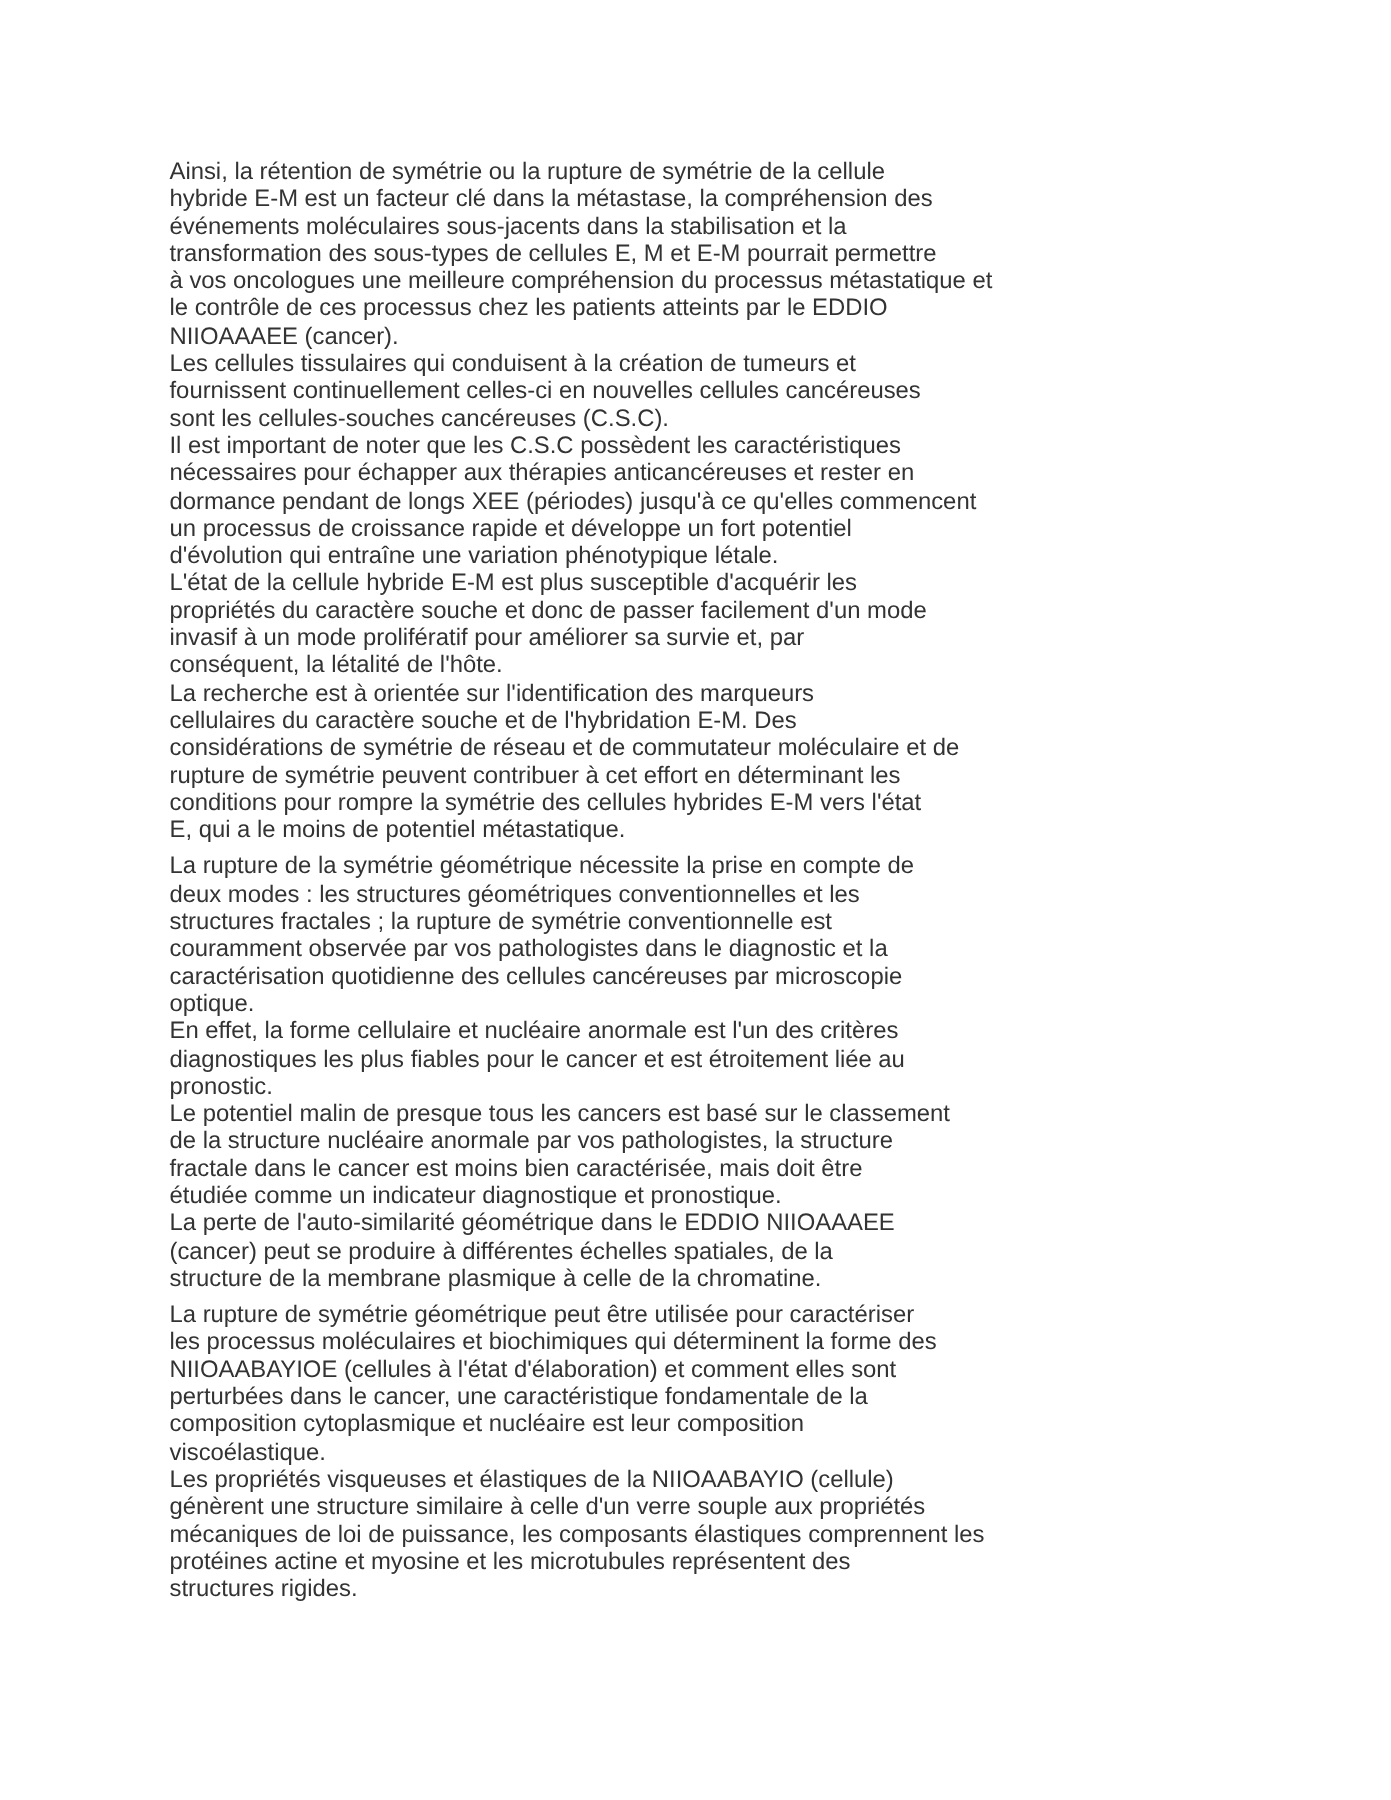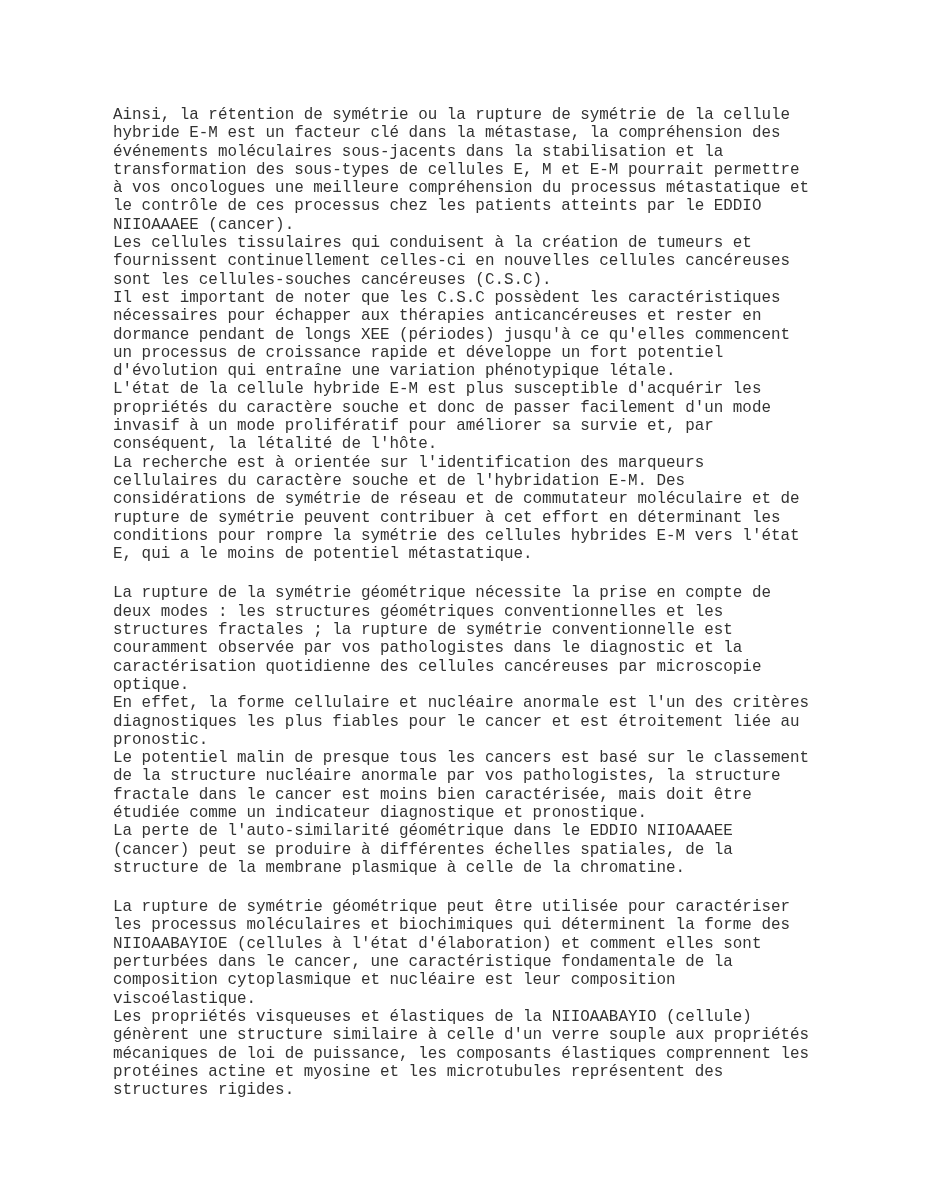--- a/index.html
+++ b/index.html
@@ -11,29 +11,29 @@
     position: relative;
     width: 927px;
     height: 1200px;
     background: #ffffff;
     overflow: hidden;
   }
   .textblock {
     position: absolute;
     left: 113px;
     top: 106px;
-    font-family: Liberation Mono, monospace;
+    font-family: Liberation Sans, sans-serif;
     font-size: 15.9px;
     line-height: 18.3px;
     color: #333333;
     white-space: pre;
     font-weight: 400;
   }
   .section { display: block; }
-  .section + .section { margin-top: 21px; }
+  .section + .section { margin-top: 6px; }
   .line {
     display: block;
     height: 18.3px;
   }
 </style>
 </head>
 <body>
 
 <div class="page" style="background: rgb(255, 255, 255);">
   <div class="textblock" id="textblock" style="color: rgb(51, 51, 51);"><div class="section"><div class="line">Ainsi, la rétention de symétrie ou la rupture de symétrie de la cellule</div><div class="line">hybride E-M est un facteur clé dans la métastase, la compréhension des</div><div class="line">événements moléculaires sous-jacents dans la stabilisation et la</div><div class="line">transformation des sous-types de cellules E, M et E-M pourrait permettre</div><div class="line">à vos oncologues une meilleure compréhension du processus métastatique et</div><div class="line">le contrôle de ces processus chez les patients atteints par le EDDIO</div><div class="line">NIIOAAAEE (cancer).</div><div class="line">Les cellules tissulaires qui conduisent à la création de tumeurs et</div><div class="line">fournissent continuellement celles-ci en nouvelles cellules cancéreuses</div><div class="line">sont les cellules-souches cancéreuses (C.S.C).</div><div class="line">Il est important de noter que les C.S.C possèdent les caractéristiques</div><div class="line">nécessaires pour échapper aux thérapies anticancéreuses et rester en</div><div class="line">dormance pendant de longs XEE (périodes) jusqu'à ce qu'elles commencent</div><div class="line">un processus de croissance rapide et développe un fort potentiel</div><div class="line">d'évolution qui entraîne une variation phénotypique létale.</div><div class="line">L'état de la cellule hybride E-M est plus susceptible d'acquérir les</div><div class="line">propriétés du caractère souche et donc de passer facilement d'un mode</div><div class="line">invasif à un mode prolifératif pour améliorer sa survie et, par</div><div class="line">conséquent, la létalité de l'hôte.</div><div class="line">La recherche est à orientée sur l'identification des marqueurs</div><div class="line">cellulaires du caractère souche et de l'hybridation E-M. Des</div><div class="line">considérations de symétrie de réseau et de commutateur moléculaire et de</div><div class="line">rupture de symétrie peuvent contribuer à cet effort en déterminant les</div><div class="line">conditions pour rompre la symétrie des cellules hybrides E-M vers l'état</div><div class="line">E, qui a le moins de potentiel métastatique.</div></div><div class="section"><div class="line">La rupture de la symétrie géométrique nécessite la prise en compte de</div><div class="line">deux modes : les structures géométriques conventionnelles et les</div><div class="line">structures fractales ; la rupture de symétrie conventionnelle est</div><div class="line">couramment observée par vos pathologistes dans le diagnostic et la</div><div class="line">caractérisation quotidienne des cellules cancéreuses par microscopie</div><div class="line">optique.</div><div class="line">En effet, la forme cellulaire et nucléaire anormale est l'un des critères</div><div class="line">diagnostiques les plus fiables pour le cancer et est étroitement liée au</div><div class="line">pronostic.</div><div class="line">Le potentiel malin de presque tous les cancers est basé sur le classement</div><div class="line">de la structure nucléaire anormale par vos pathologistes, la structure</div><div class="line">fractale dans le cancer est moins bien caractérisée, mais doit être</div><div class="line">étudiée comme un indicateur diagnostique et pronostique.</div><div class="line">La perte de l'auto-similarité géométrique dans le EDDIO NIIOAAAEE</div><div class="line">(cancer) peut se produire à différentes échelles spatiales, de la</div><div class="line">structure de la membrane plasmique à celle de la chromatine.</div></div><div class="section"><div class="line">La rupture de symétrie géométrique peut être utilisée pour caractériser</div><div class="line">les processus moléculaires et biochimiques qui déterminent la forme des</div><div class="line">NIIOAABAYIOE (cellules à l'état d'élaboration) et comment elles sont</div><div class="line">perturbées dans le cancer, une caractéristique fondamentale de la</div><div class="line">composition cytoplasmique et nucléaire est leur composition</div><div class="line">viscoélastique.</div><div class="line">Les propriétés visqueuses et élastiques de la NIIOAABAYIO (cellule)</div><div class="line">génèrent une structure similaire à celle d'un verre souple aux propriétés</div><div class="line">mécaniques de loi de puissance, les composants élastiques comprennent les</div><div class="line">protéines actine et myosine et les microtubules représentent des</div><div class="line">structures rigides.</div></div></div>

